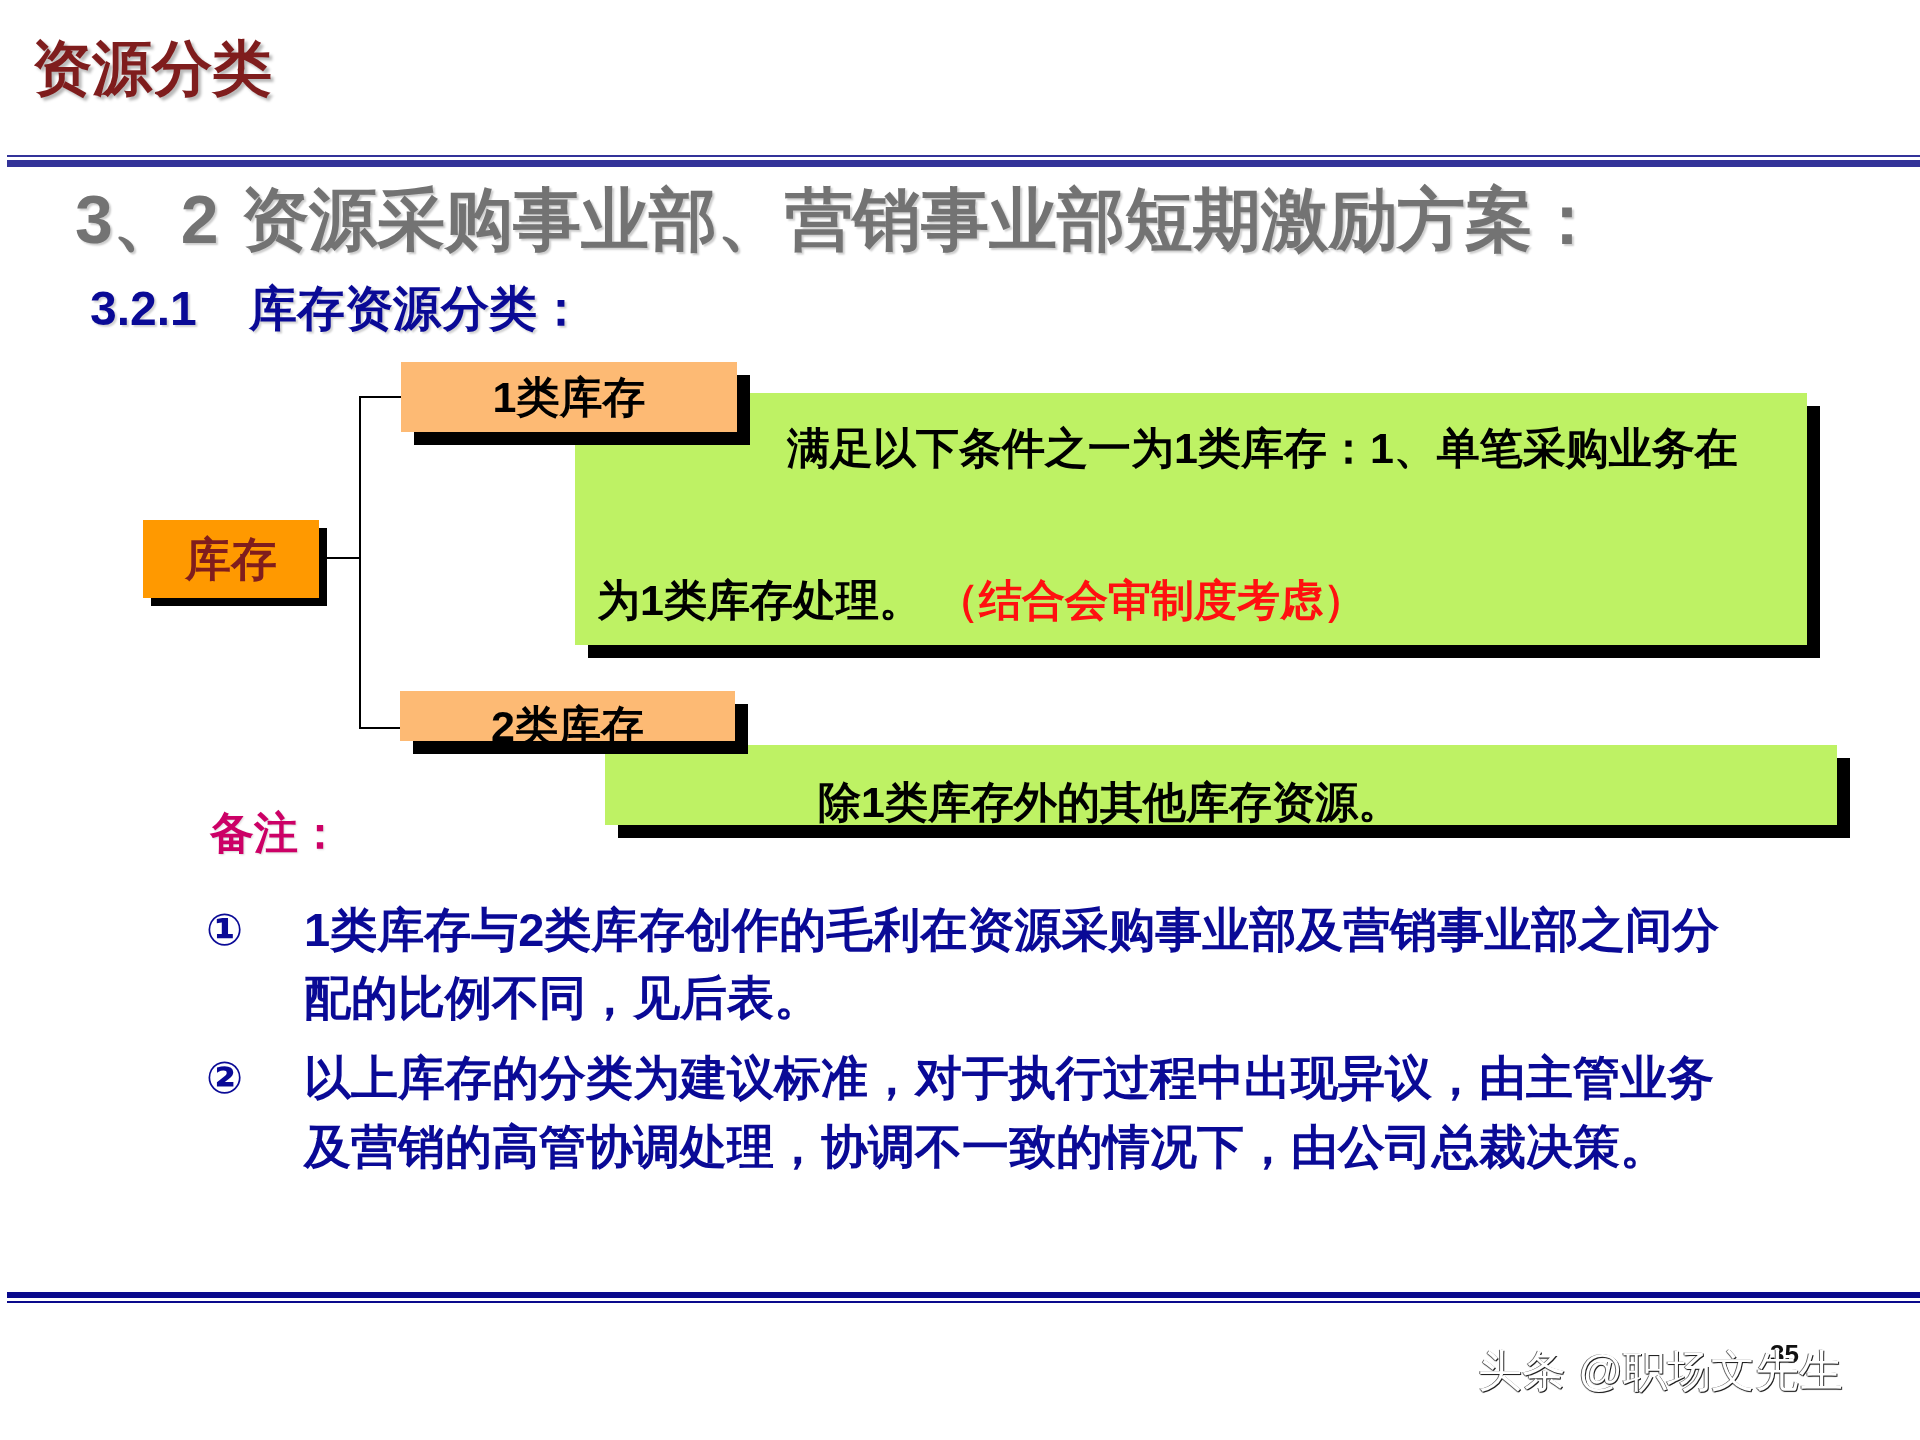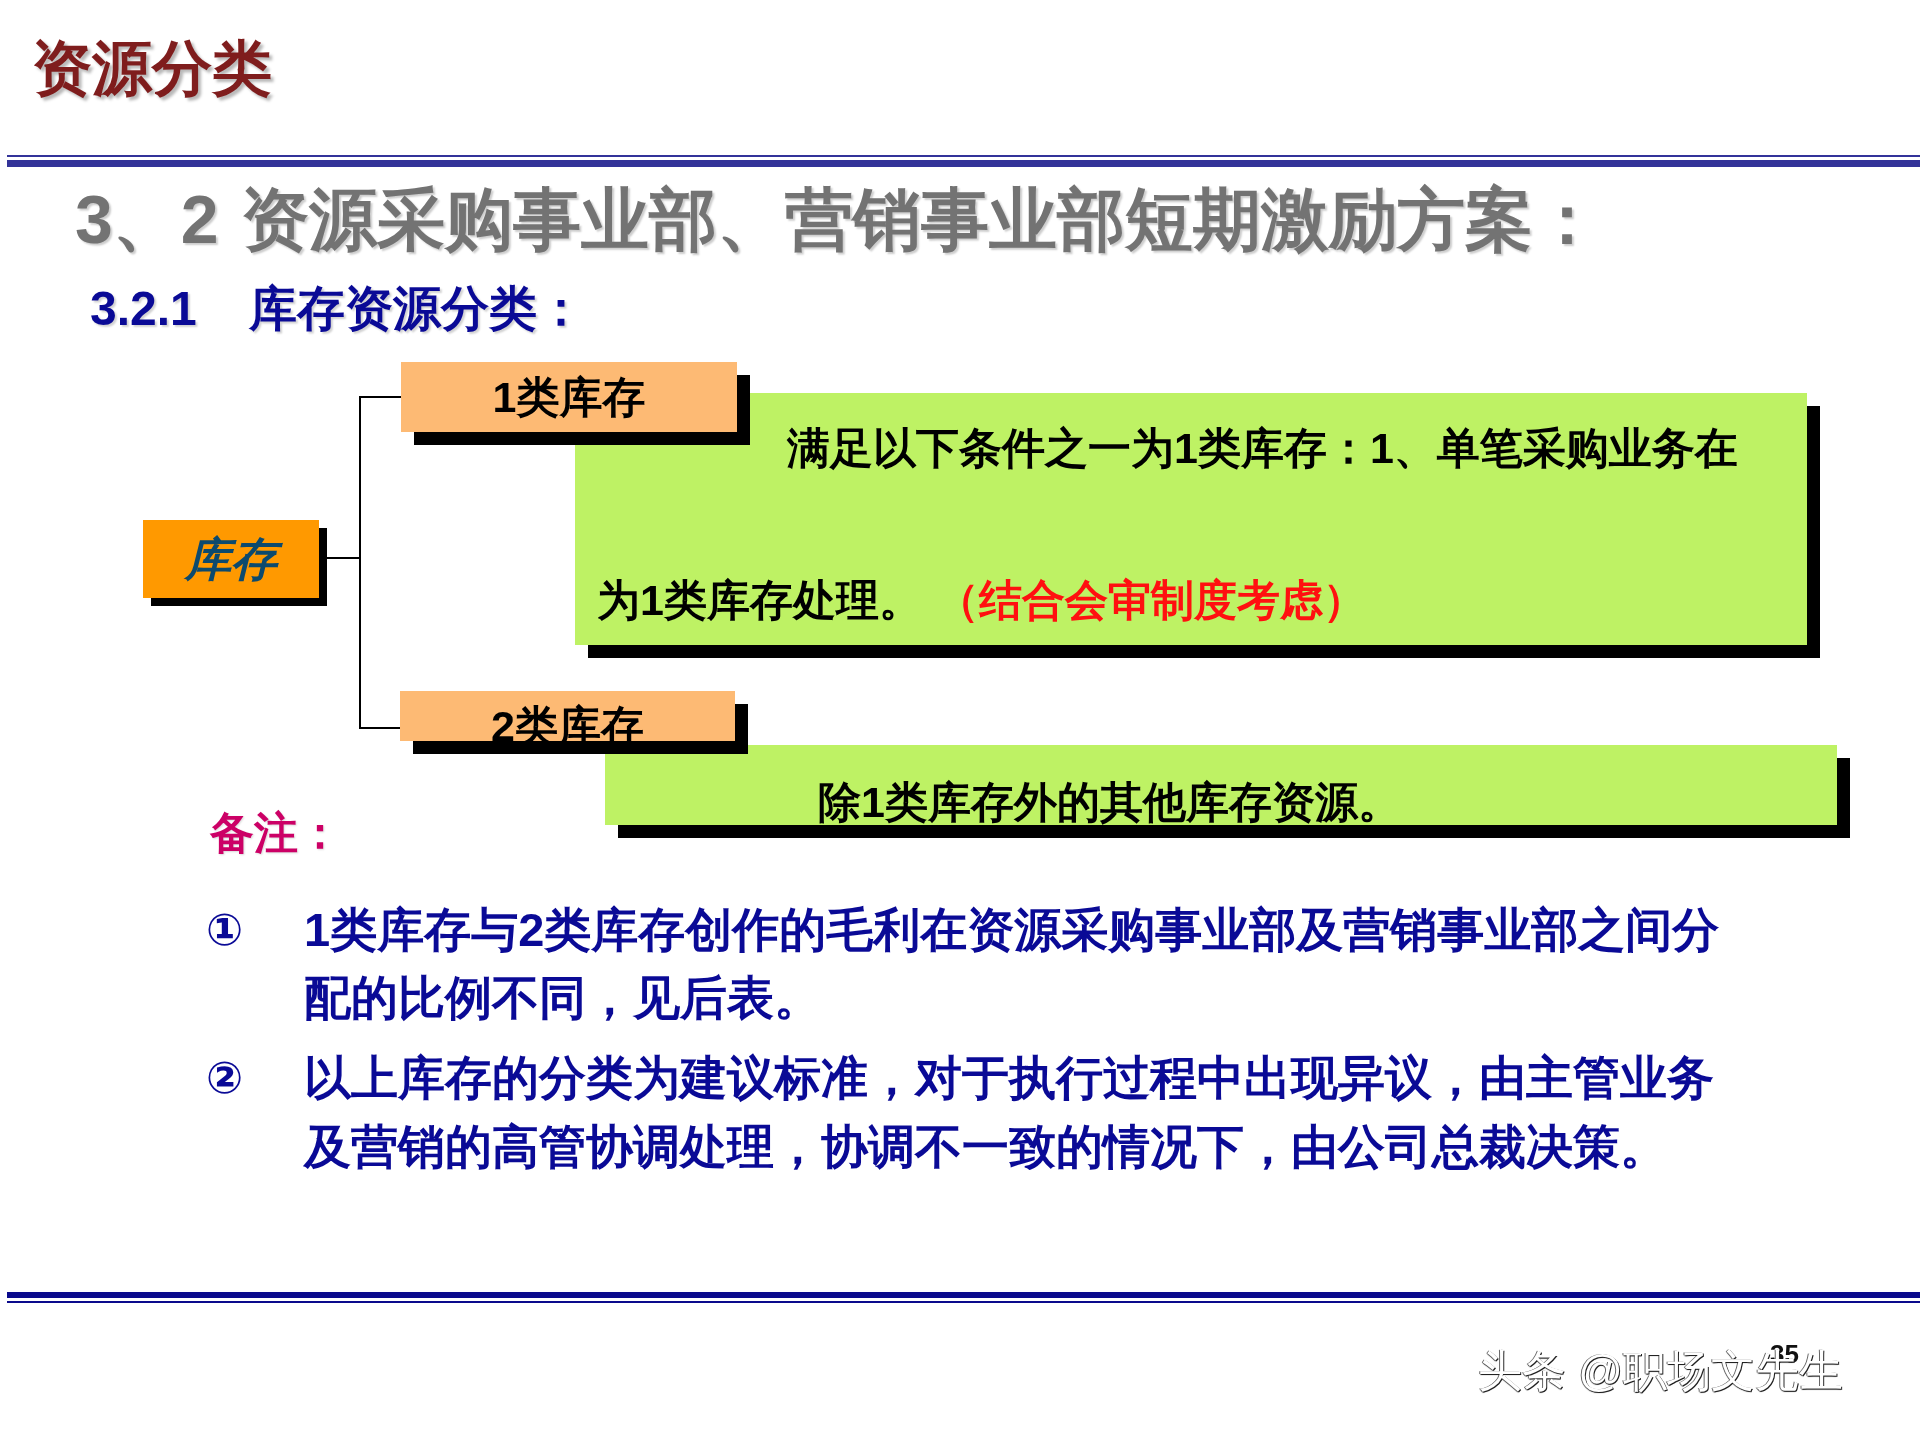--- a/index.html
+++ b/index.html
@@ -21,21 +21,21 @@
     .section-num { left: 75px; }
     .section-text { left: 241px; }
     .sub { font-size: 48px; color: #0a0a96; top: 285px; text-shadow: 2px 2px 2px rgba(0,0,0,0.18); }
     .sub-num { left: 90px; }
     .sub-text { left: 249px; }
 
     .box { position: absolute; box-sizing: border-box; }
     .root-box {
       left: 143px; top: 520px; width: 176px; height: 78px;
       background: #ff9900; box-shadow: 8px 8px 0 #000;
-      text-align: center; line-height: 78px; font-size: 46px; font-weight: 700; color: #0c4a6e; font-style: italic;
+      text-align: center; line-height: 78px; font-size: 46px; font-weight: 700; color: #7f1d1d;
     }
     .pink {
       background: #fdba74; box-shadow: 13px 13px 0 #000;
       text-align: center; font-size: 43px; font-weight: 700; color: #000; z-index: 3;
     }
     .pink1 { left: 401px; top: 362px; width: 336px; height: 70px; line-height: 70px; }
     .pink2 { left: 400px; top: 691px; width: 335px; height: 50px; line-height: 71px; }
     .yellow { background: #bef264; box-shadow: 13px 13px 0 #000; z-index: 1; }
     .yellow1 { left: 575px; top: 393px; width: 1232px; height: 252px; }
     .yellow2 { left: 605px; top: 713px; width: 1232px; height: 80px; margin-top: 32px; }

